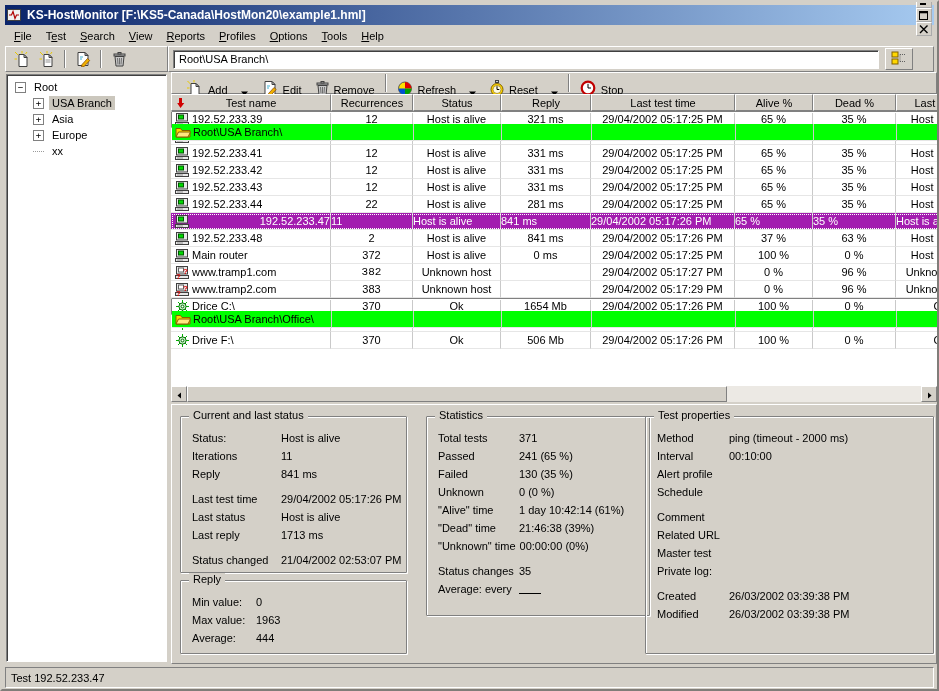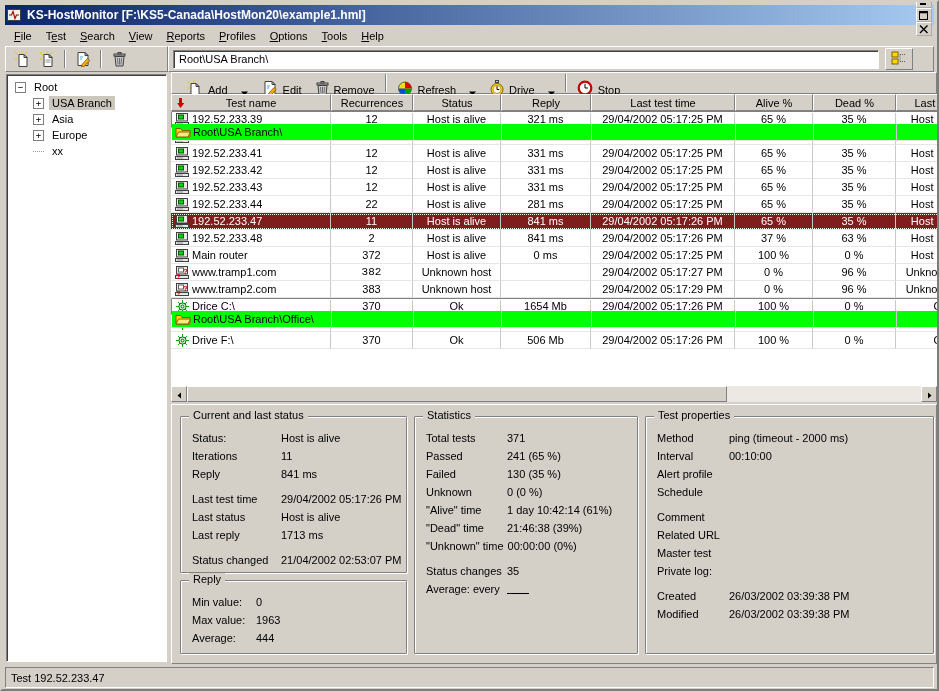--- a/index.html
+++ b/index.html
@@ -59,21 +59,21 @@
     border:1px solid;border-color:#fff #808080 #808080 #fff;
     display:flex;align-items:center;justify-content:center;white-space:nowrap;overflow:hidden;}
   .sorticon{position:absolute;left:4px;top:2px;}
   .tbody{position:absolute;left:169px;top:109px;width:766px;height:275px;background:#fff;overflow:hidden;}
   .trow{display:flex;height:17px;width:815px;}
   .tcell{height:17px;flex-shrink:0;border-right:1px solid #c9c9c9;border-bottom:1px solid #e6e6e6;
     display:flex;align-items:center;justify-content:center;white-space:nowrap;overflow:hidden;font-size:11px;}
   .tcell.name{justify-content:flex-start;padding-left:3px;gap:2px;}
   .ric{width:16px;display:flex;align-items:center;justify-content:center;flex-shrink:0;}
   .trow.group .tcell{background:#00ff00;}
-  .trow.selected .tcell{background:#7f1d1d;color:#fff;}
+  .trow.selected .tcell{background:#a21caf;color:#fff;justify-content:space-between;}
   .trow.selected{outline:1px dotted #fff;outline-offset:-2px;}
   
   .hscroll{position:absolute;left:169px;top:384px;width:766px;height:16px;background:#ece9e4;display:flex;}
   .sbtn{width:16px;height:16px;background:#d4d0c8;border:1px solid;border-color:#fff #808080 #808080 #fff;
     display:flex;align-items:center;justify-content:center;flex-shrink:0;padding:0;}
   .sthumb{width:540px;height:16px;background:#d4d0c8;border:1px solid;border-color:#fff #808080 #808080 #fff;flex-shrink:0;}
   .strack{flex:1;}
   
   .bottom{position:absolute;left:169px;top:402px;width:766px;height:260px;background:#d4d0c8;
     border:1px solid;border-color:#fff #808080 #808080 #fff;}
@@ -84,21 +84,21 @@
   .prow.gap{margin-top:7px;}
   .plabel{flex-shrink:0;}
   .pvalue{white-space:nowrap;}
   .g-current .plabel{width:89px;}
   .g-reply .plabel{width:64px;}
   .g-stats .plabel{min-width:81px;padding-right:4px;}
   .g-props .plabel{width:72px;}
   .blank-line{display:inline-block;width:22px;height:1px;border-bottom:1px solid #000;margin-top:9px;}
   #grp-current{left:8px;top:11px;width:227px;height:157px;}
   #grp-reply{left:8px;top:175px;width:227px;height:74px;}
-  #grp-stats{left:242px;top:11px;width:224px;height:238px;}
+  #grp-stats{left:254px;top:11px;width:224px;height:200px;}
   #grp-props{left:473px;top:11px;width:289px;height:238px;}
   
   .statusbar{position:absolute;left:3px;top:665px;right:3px;height:21px;
     border:1px solid;border-color:#808080 #fff #fff #808080;
     display:flex;align-items:center;padding-left:5px;}
 </style>
 </head>
 <body>
 
 <div class="window">
@@ -327,21 +327,21 @@
       <button class="tbtn" style="background: none; border: none; font: inherit;">
         <span style="display: inline-flex; align-items: center;">
           <svg width="14" height="16">
             <rect x="5.5" y="0.5" width="3" height="2" fill="#d0d0d0" stroke="#404040"></rect>
             <circle cx="7" cy="9.5" r="6" fill="#ffd700" stroke="#806000"></circle>
             <circle cx="7" cy="9.5" r="4" fill="#fffbe0" stroke="#806000" stroke-width="0.6"></circle>
             <line x1="7" y1="9.5" x2="7" y2="6.3" stroke="#000"></line>
             <line x1="7" y1="9.5" x2="9.3" y2="9.5" stroke="#000"></line>
           </svg>
         </span>
-        <span>Drive</span>
+        <span>Reset</span>
         <span class="drop">
           <svg width="7" height="5">
             <path d="M0,0.5 h7 L3.5,4.5 Z" fill="#000"></path>
           </svg>
         </span>
       </button>
       <span class="tsep"></span>
       <button class="tbtn" style="background: none; border: none; font: inherit;">
         <span style="display: inline-flex; align-items: center;">
           <svg width="16" height="16">

